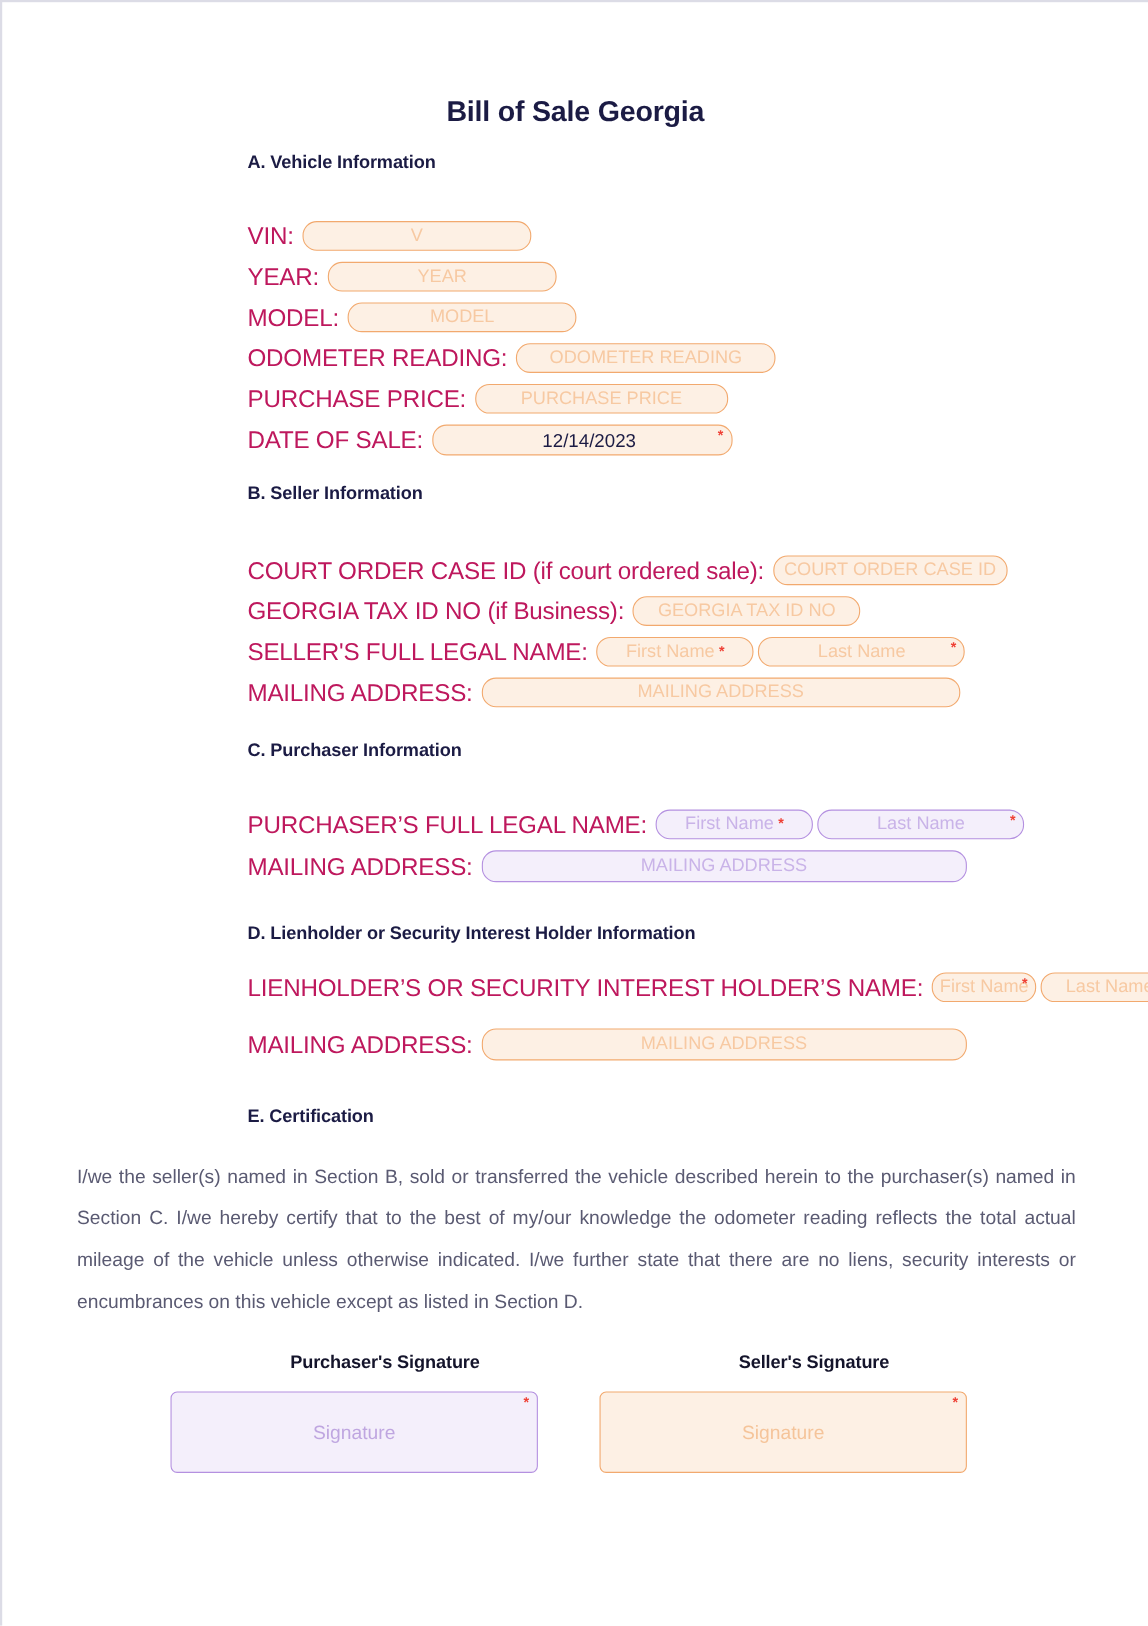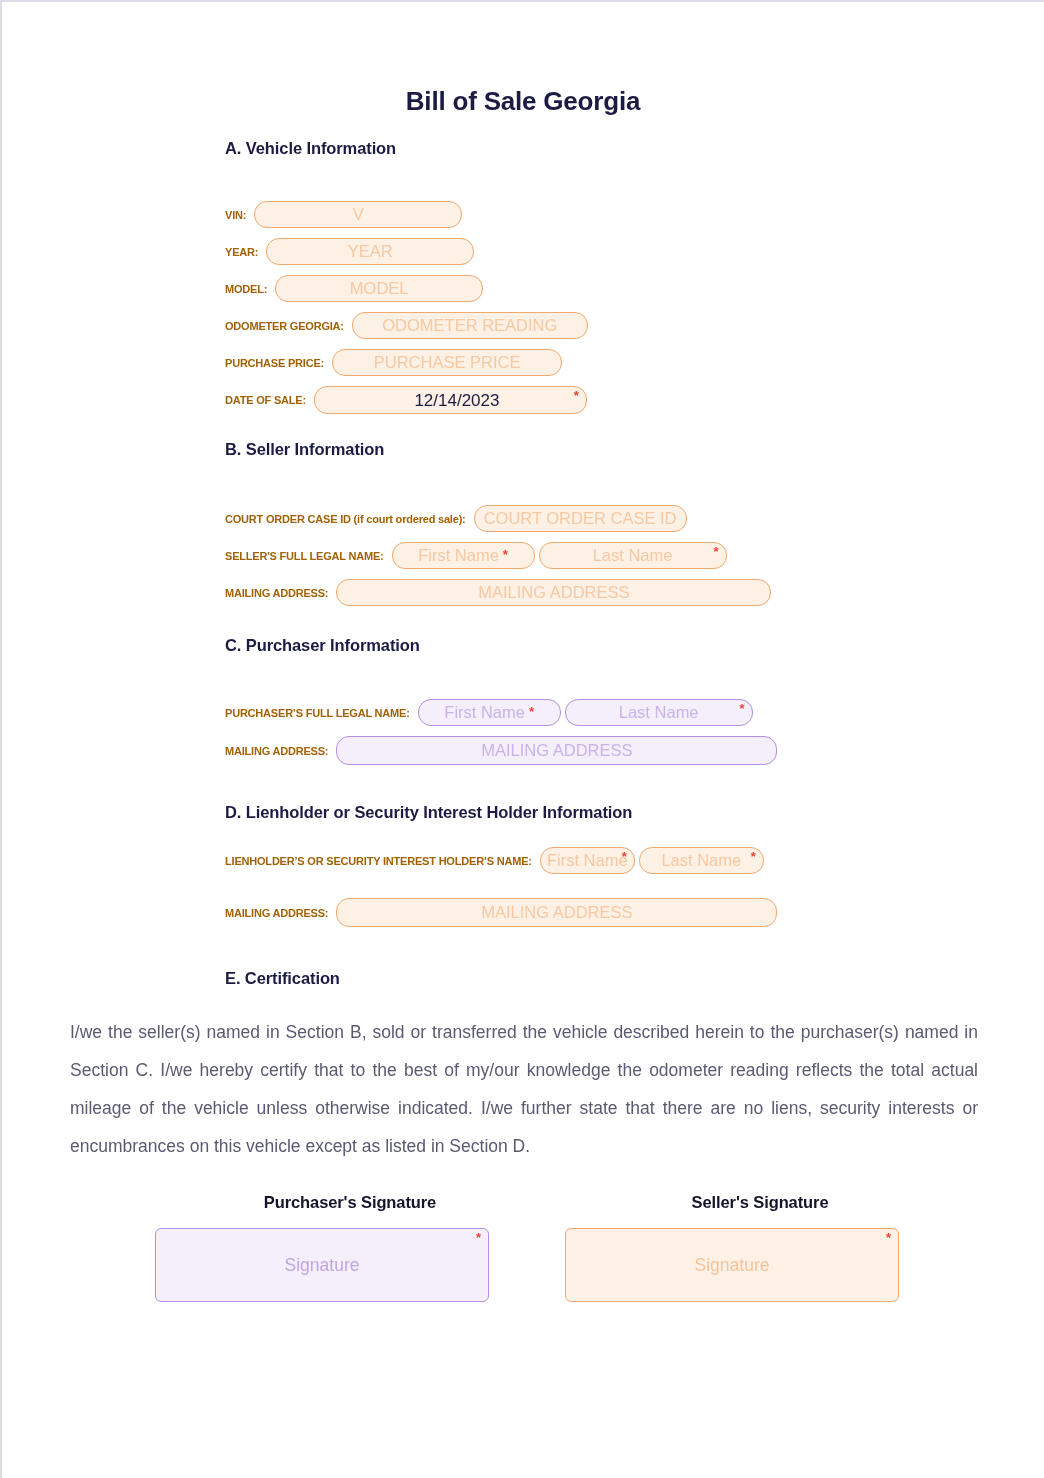--- a/index.html
+++ b/index.html
@@ -46,23 +46,23 @@
     padding-left: 223px;
   }
 
   
   .row {
     display: flex;
     align-items: center;
     padding-left: 223px;
   }
   .row-label {
-    color: #a16207;
-    font-size: 11px;
-    font-weight: bold;
+    color: #be185d;
+    font-size: 22px;
+    font-weight: normal;
     letter-spacing: -0.2px;
     white-space: nowrap;
     margin-right: 8px;
   }
 
   
   .fld {
     position: relative;
     box-sizing: border-box;
     height: 27px;
@@ -134,21 +134,20 @@
     font-size: 17.5px;
     line-height: 38px;
     text-align: justify;
     text-justify: inter-word;
   }
 
   
   .sig-area {
     display: flex;
     padding-left: 153px;
-    gap: 20px;
   }
   .sig-col { width: 390px; }
   .sig-title {
     text-align: center;
     color: #14142b;
     font-size: 16.5px;
     font-weight: bold;
     letter-spacing: -0.1px;
   }
   .sig-box {
@@ -195,21 +194,21 @@
 
 
   <div class="row" style="margin-bottom:10px">
     <span class="row-label">MODEL:</span>
     <div class="fld orange" style="width:208px">
       <span class="ph">MODEL</span>
     </div>
   </div>
 
   <div class="row" style="margin-bottom:10px">
-    <span class="row-label">ODOMETER GEORGIA:</span>
+    <span class="row-label">ODOMETER READING:</span>
     <div class="fld orange" style="width:236px">
       <span class="ph">ODOMETER READING</span>
     </div>
   </div>
 
   <div class="row" style="margin-bottom:10px">
     <span class="row-label">PURCHASE PRICE:</span>
     <div class="fld orange" style="width:230px">
       <span class="ph">PURCHASE PRICE</span>
     </div>
@@ -228,20 +227,26 @@
 
   <div style="height:46px"></div>
 
   <div class="row" style="margin-bottom:10px">
     <span class="row-label">COURT ORDER CASE ID (if court ordered sale):</span>
     <div class="fld orange" style="width:213px">
       <span class="ph">COURT ORDER CASE ID</span>
     </div>
   </div>
 
+  <div class="row" style="margin-bottom:10px">
+    <span class="row-label">GEORGIA TAX ID NO (if Business):</span>
+    <div class="fld orange" style="width:207px">
+      <span class="ph">GEORGIA TAX ID NO</span>
+    </div>
+  </div>
 
   <div class="row" style="margin-bottom:10px">
     <span class="row-label">SELLER'S FULL LEGAL NAME:</span>
     <div class="namepair">
       <div class="fld orange" style="width:143px">
         <span class="ph">First Name</span>
         <span class="req inline">*</span>
       </div>
       <div class="fld orange" style="width:188px">
         <span class="ph">Last Name</span>

